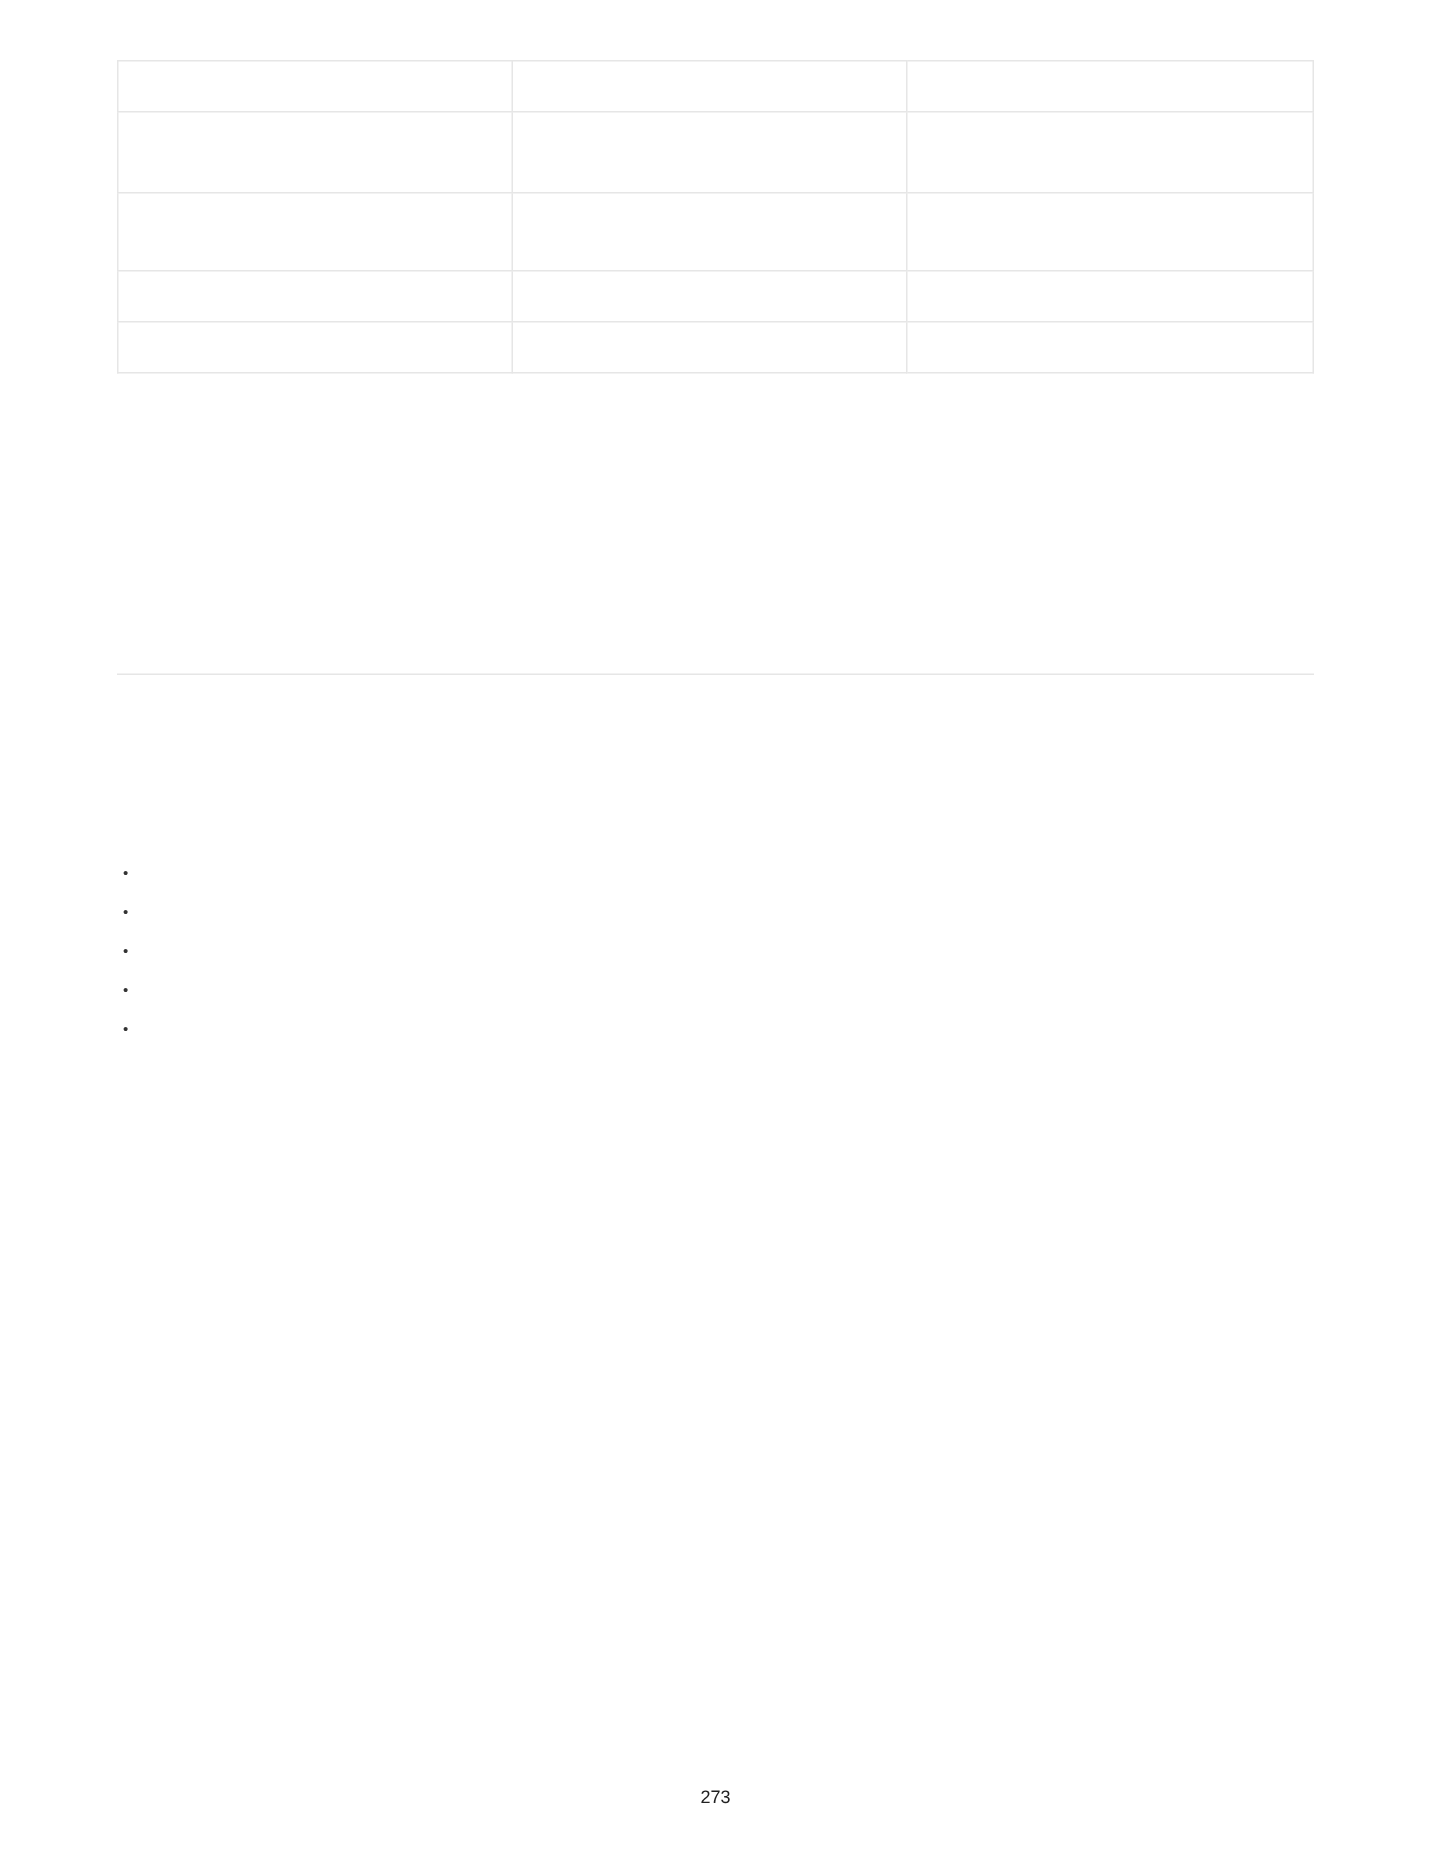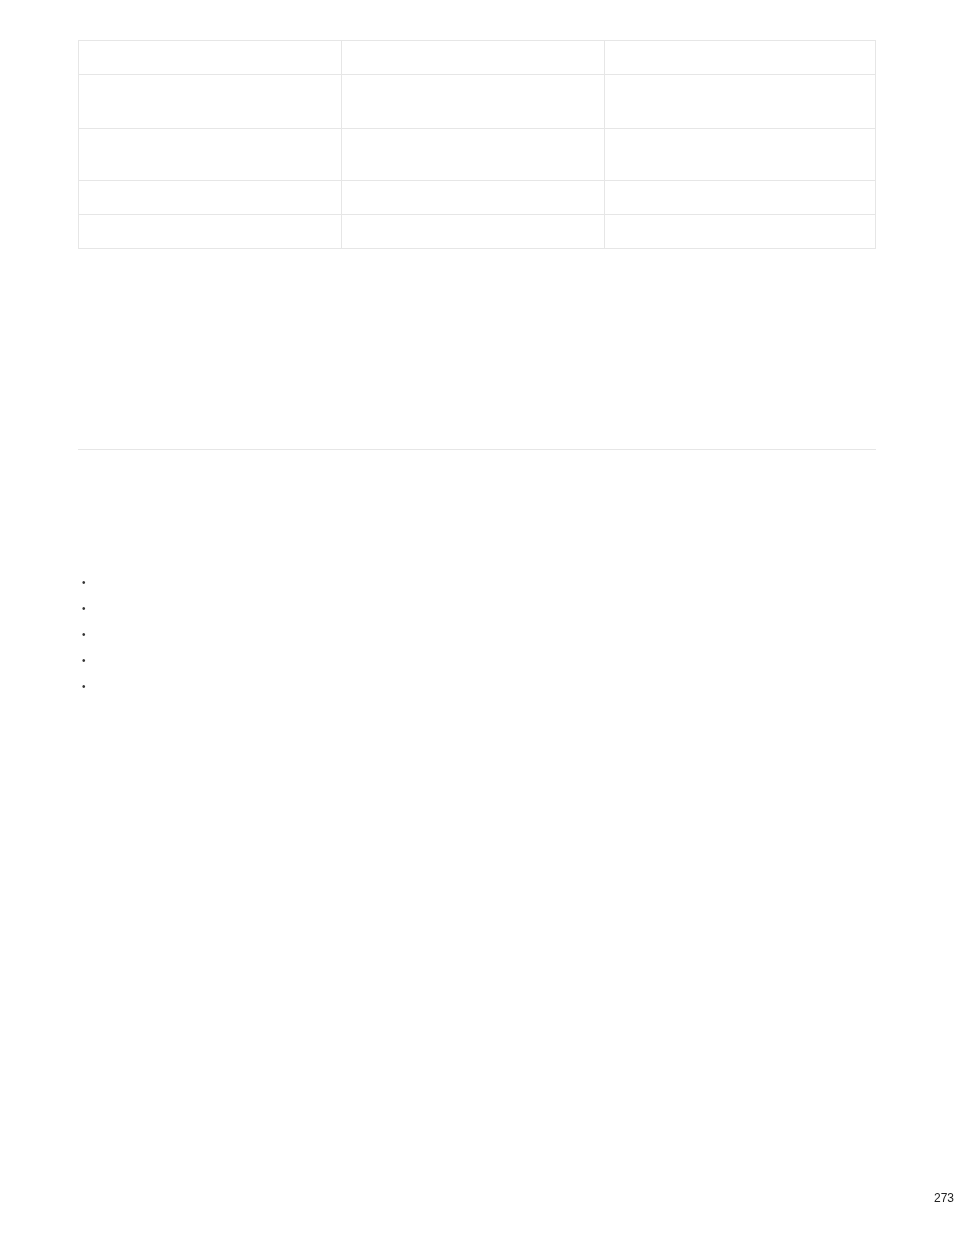--- a/index.html
+++ b/index.html
@@ -47,21 +47,21 @@
     position: absolute;
     left: 0;
     top: 0;
     font-size: 10px;
     color: #333;
   }
   .pagenum {
     position: absolute;
     left: 0; right: 0;
     bottom: 30px;
-    text-align: right;
+    text-align: center;
     font-size: 12px;
     color: #222;
   }
 </style>
 </head>
 <body>
 
 <div class="page">
 
   <table class="tbl">

